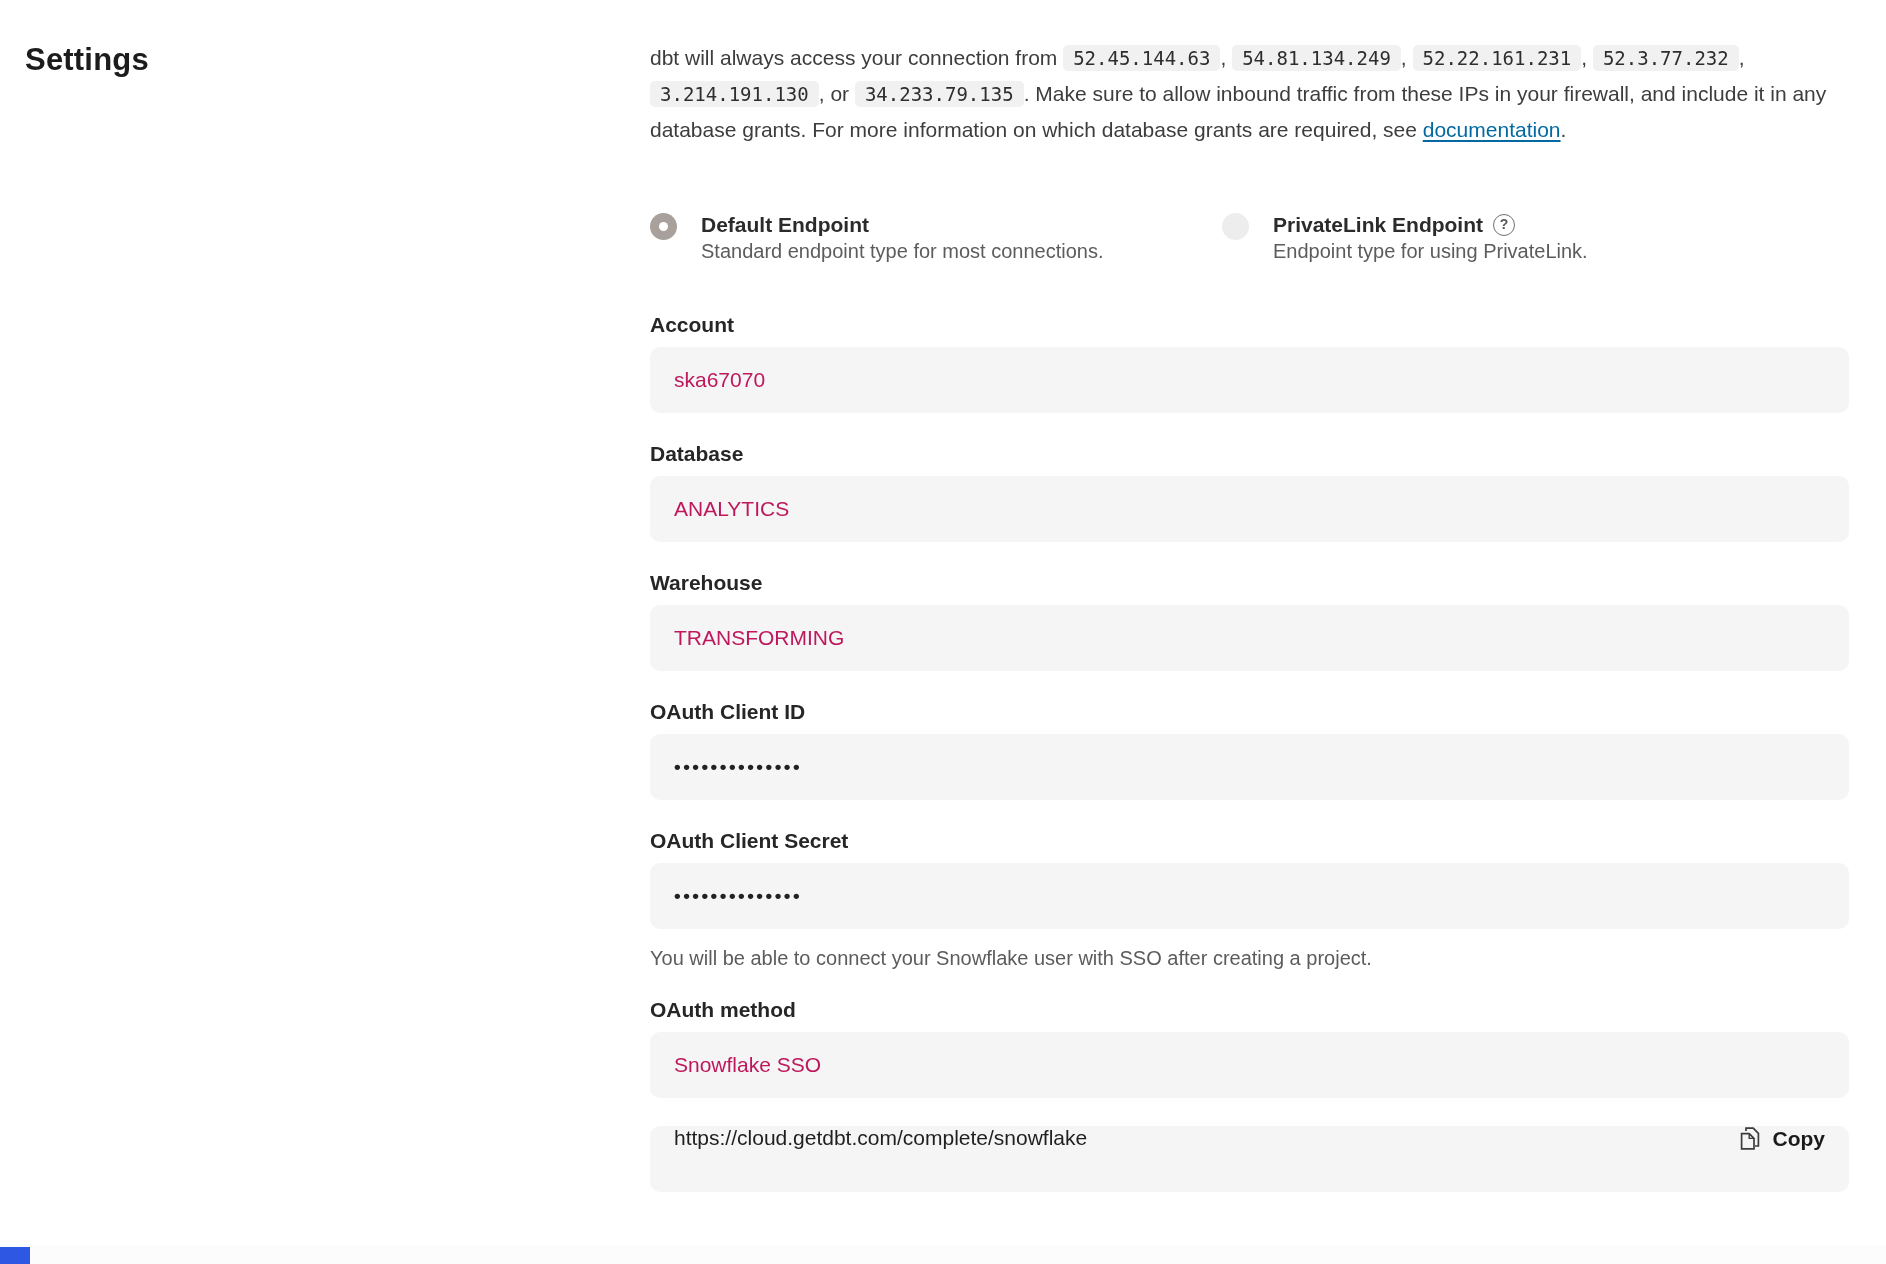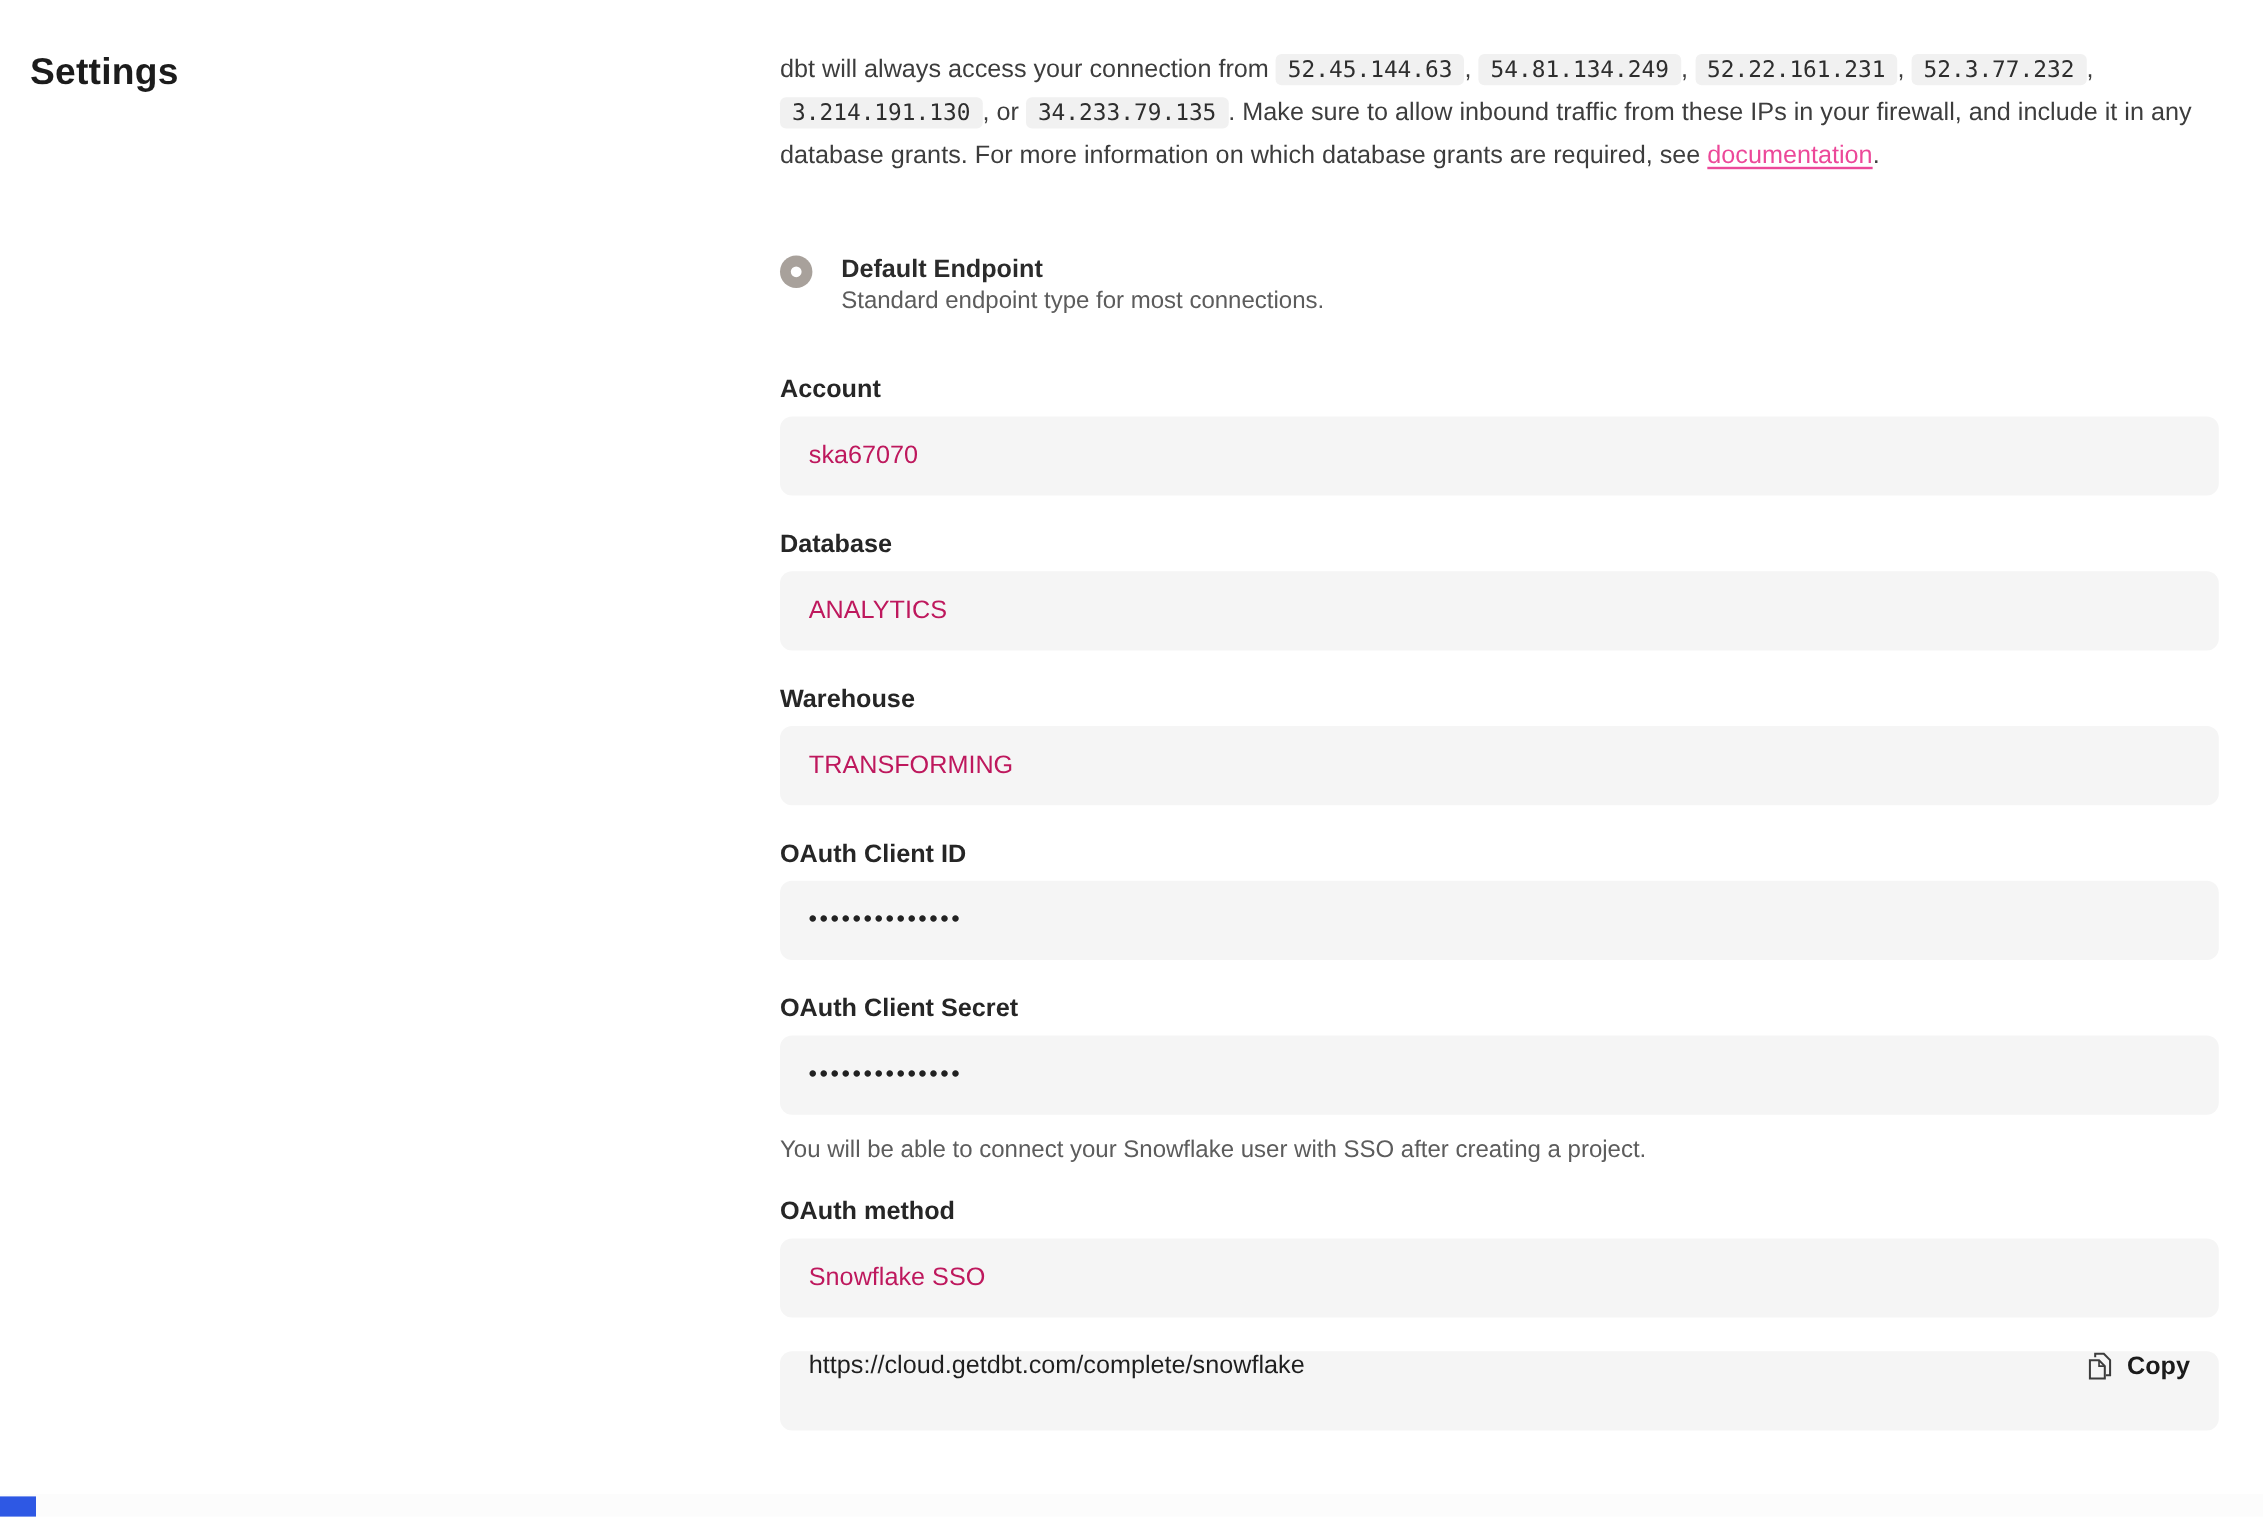--- a/index.html
+++ b/index.html
@@ -9,21 +9,21 @@
 
   .page-title { position:absolute; left:25px; top:42px; font-size:31px; font-weight:700;
                 color:#1c1c1c; letter-spacing:0.2px; }
 
   .content { position:absolute; left:650px; top:40px; width:1199px; }
 
   
   .intro { font-size:21px; line-height:35px; color:#3d3d3d; }
   .ip-chip { font-family:"DejaVu Sans Mono", monospace; font-size:19px; color:#2e2e2e;
              background:#f1f1f1; border-radius:5px; padding:2px 10px; white-space:nowrap; }
-  .doc-link { color:#ec4899; text-decoration:underline; text-underline-offset:3px;
+  .doc-link { color:#0369a1; text-decoration:underline; text-underline-offset:3px;
               font-weight:400; cursor:pointer; }
 
   
   .endpoint-row { display:flex; margin-top:64px; }
   .endpoint-option { display:flex; align-items:flex-start; cursor:pointer; }
   .endpoint-option.first { width:572px; flex:none; }
   .radio { width:27px; height:27px; border-radius:50%; flex:none; margin-top:2px;
            position:relative; }
   .radio.selected { background:#a8a19b; }
   .radio.selected::after { content:""; position:absolute; left:50%; top:50%; width:9px; height:9px;
@@ -74,20 +74,30 @@
     <p class="intro"><span>dbt will always access your connection from </span><span class="ip-chip">52.45.144.63</span><span>, </span><span class="ip-chip">54.81.134.249</span><span>, </span><span class="ip-chip">52.22.161.231</span><span>, </span><span class="ip-chip">52.3.77.232</span><span>, </span><span class="ip-chip">3.214.191.130</span><span>, or </span><span class="ip-chip">34.233.79.135</span><span>. Make sure to allow inbound traffic from these IPs in your firewall, and include it in any database grants. For more information on which database grants are required, see </span><a class="doc-link">documentation</a><span>.</span></p>
 
     <div class="endpoint-row">
       <div class="endpoint-option first">
         <span class="radio selected"></span>
         <span class="opt-text">
           <span class="opt-label">Default Endpoint</span>
           <span class="opt-desc">Standard endpoint type for most connections.</span>
         </span>
       </div>
+      <div class="endpoint-option">
+        <span class="radio unselected"></span>
+        <span class="opt-text">
+          <span class="opt-label">
+            <span>PrivateLink Endpoint</span>
+            <span class="help-circle">?</span>
+          </span>
+          <span class="opt-desc">Endpoint type for using PrivateLink.</span>
+        </span>
+      </div>
     </div>
 
     <div class="form">
 
       <div class="field-group">
         <div class="field-label">Account</div>
         <input class="field-input" type="text" value="ska67070" style="">
       </div>
 
       <div class="field-group">

